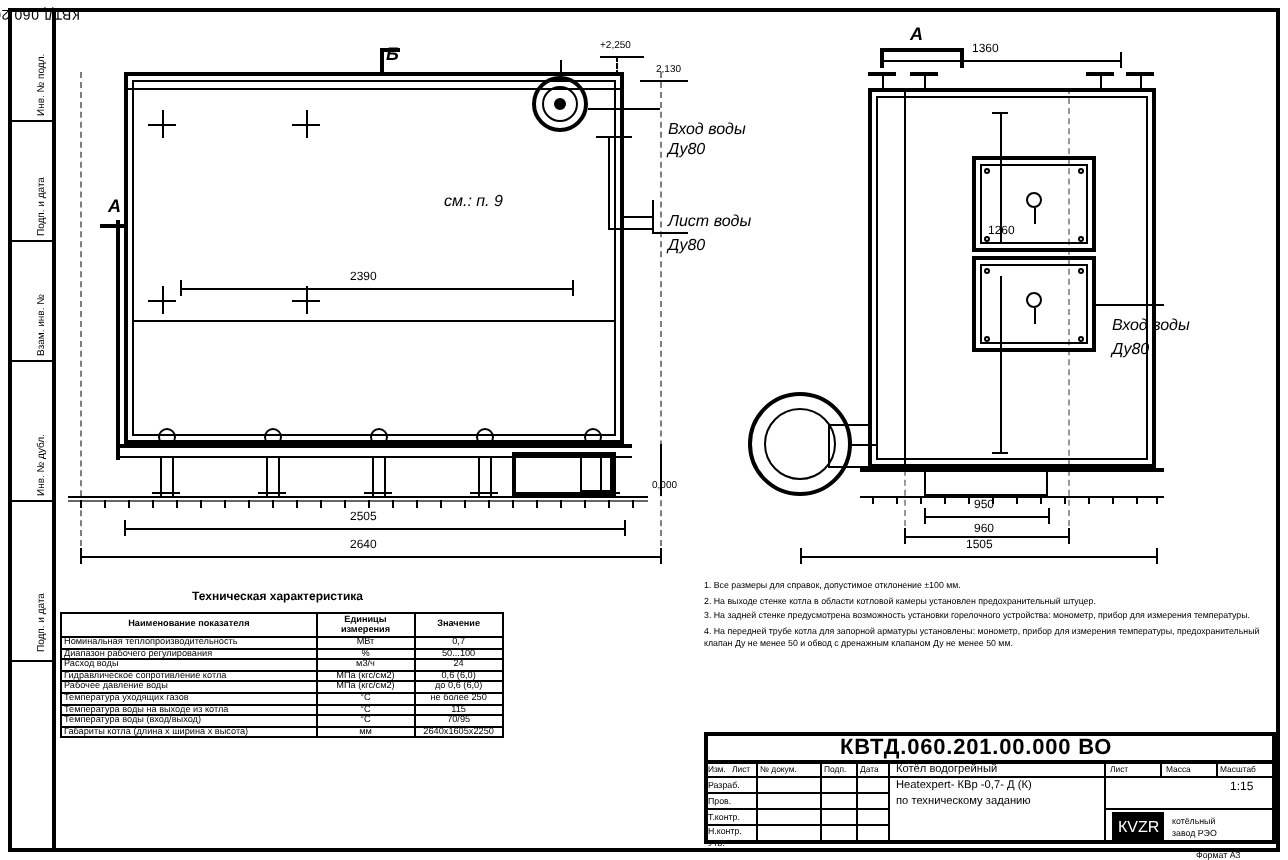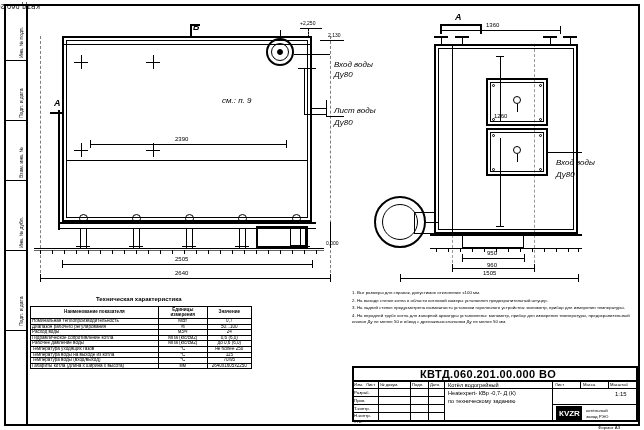--- a/index.html
+++ b/index.html
@@ -375,19 +375,19 @@
   <div class="ln h" style="left:552px;top:388px;width:86px;"></div>
   <div class="ln v" style="left:580px;top:380px;height:8px;"></div>
   <div class="ln v" style="left:608px;top:380px;height:8px;"></div>
   <div class="txt" style="left:555px;top:382px;font-size:4.2px;">Лист</div>
   <div class="txt" style="left:583px;top:382px;font-size:4.2px;">Масса</div>
   <div class="txt" style="left:610px;top:382px;font-size:4.2px;">Масштаб</div>
   <div class="txt" style="left:615px;top:391px;font-size:6px;">1:15</div>
 
   <div class="ln h" style="left:552px;top:404px;width:86px;"></div>
   <div class="box" style="left:556px;top:406px;width:26px;height:14px;background:#000;"></div>
-  <div class="txt" style="left:559px;top:409px;font-size:8px;font-weight:bold;color:#fff;">КVZR</div>
+  <div class="txt" style="left:559px;top:409px;font-size:8px;font-weight:normal;color:#fff;">КVZR</div>
   <div class="txt" style="left:586px;top:408px;font-size:4.4px;">котёльный</div>
   <div class="txt" style="left:586px;top:414px;font-size:4.4px;">завод РЭО</div>
 
   <div class="txt" style="left:598px;top:425px;font-size:4.4px;">Формат  А3</div>
 
 </div>
 
 </body></html>

